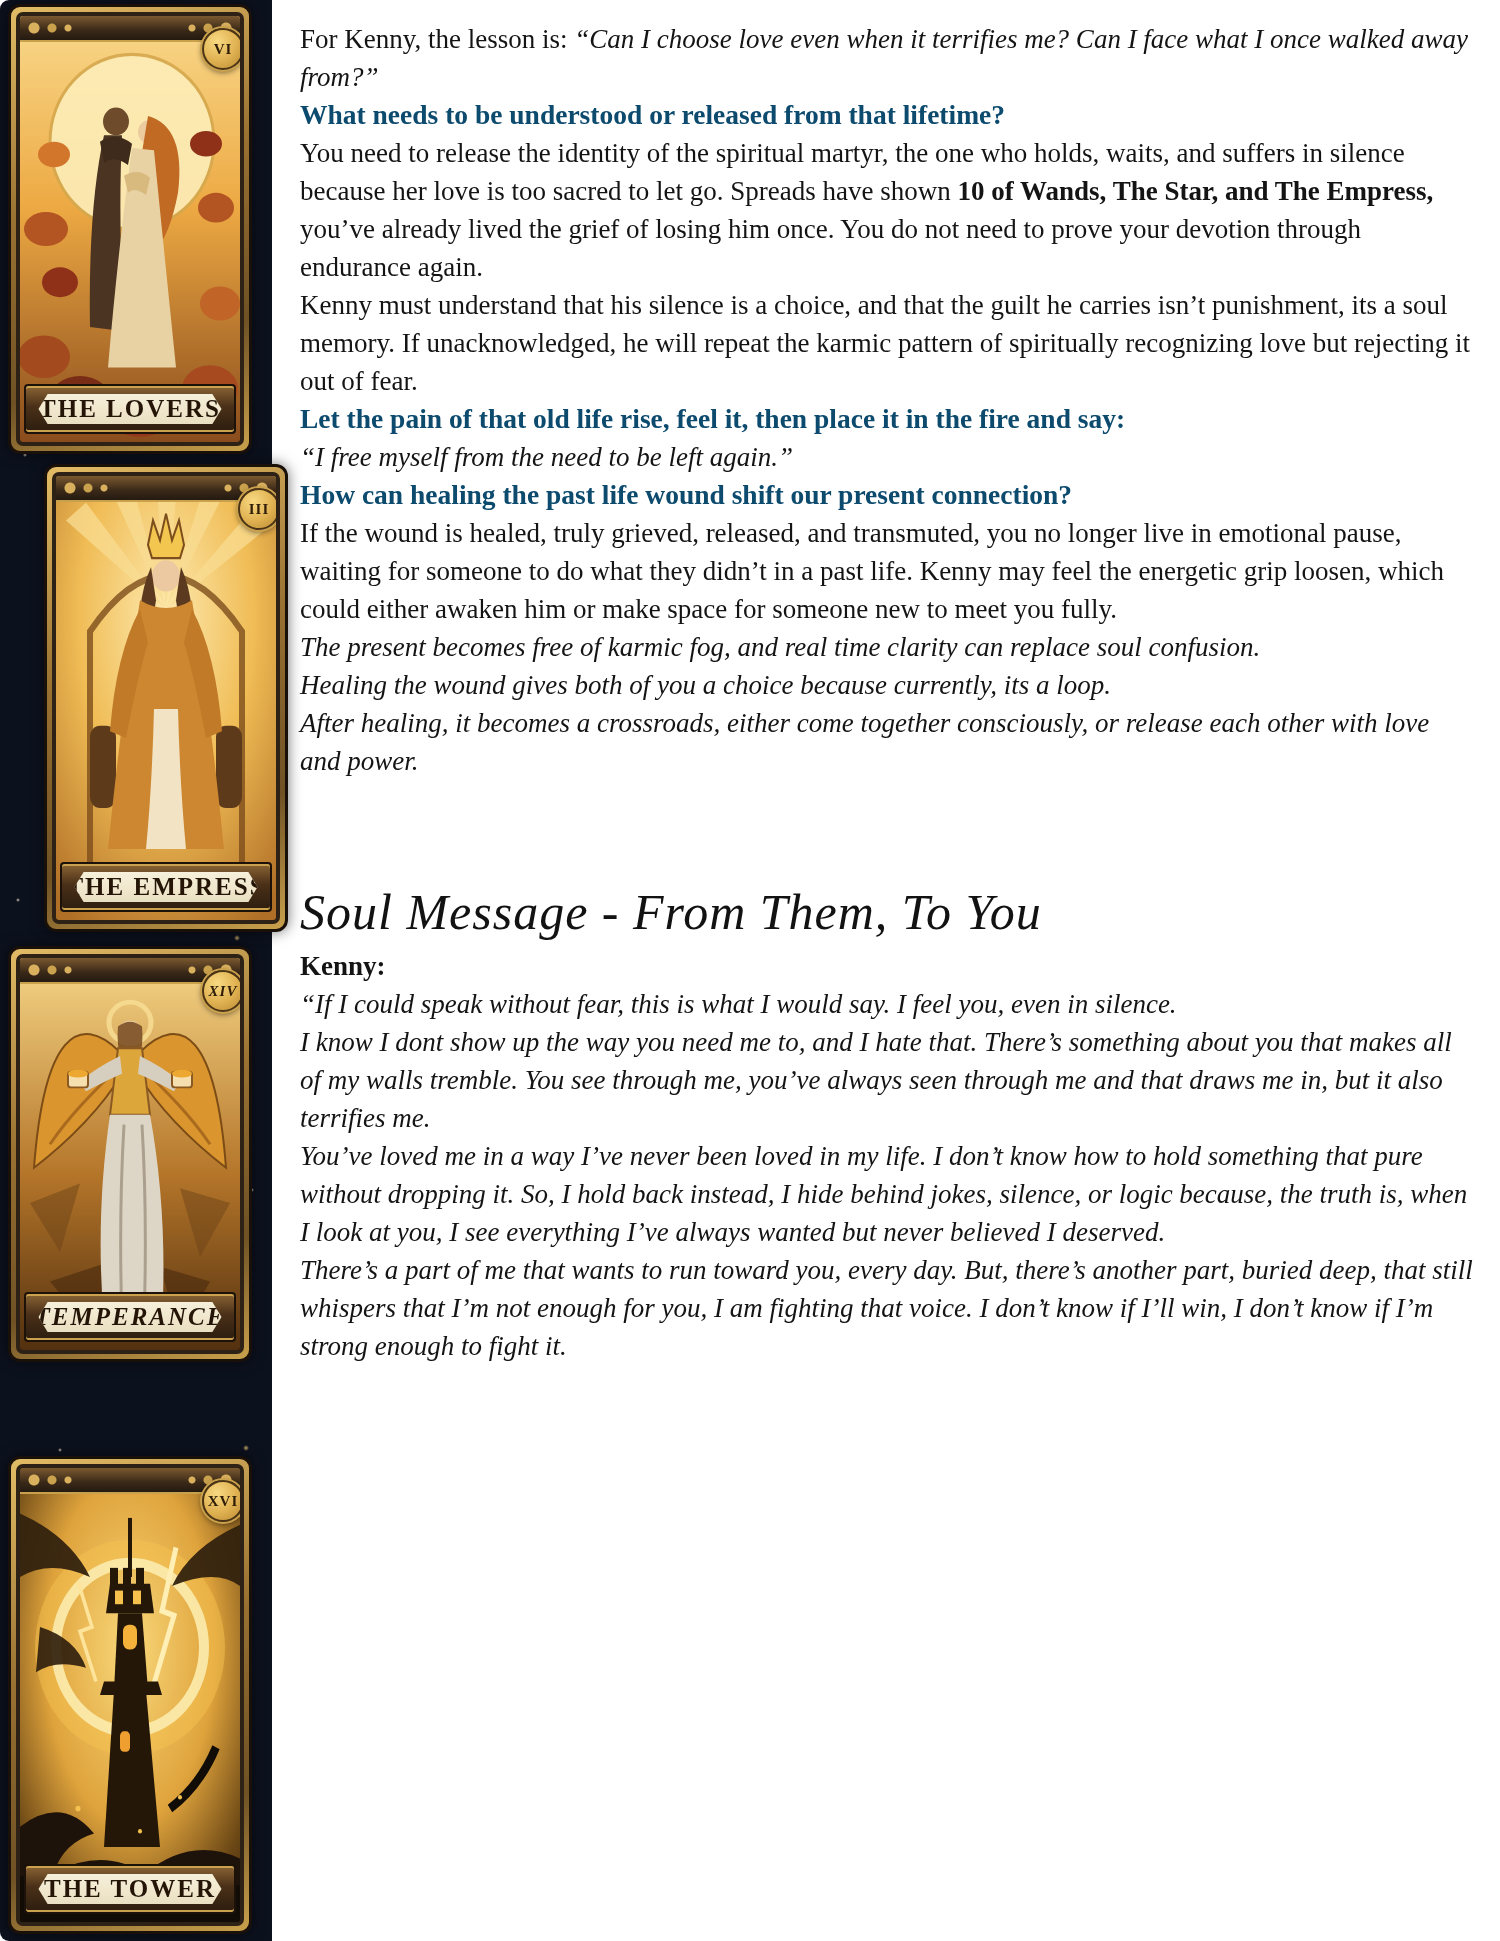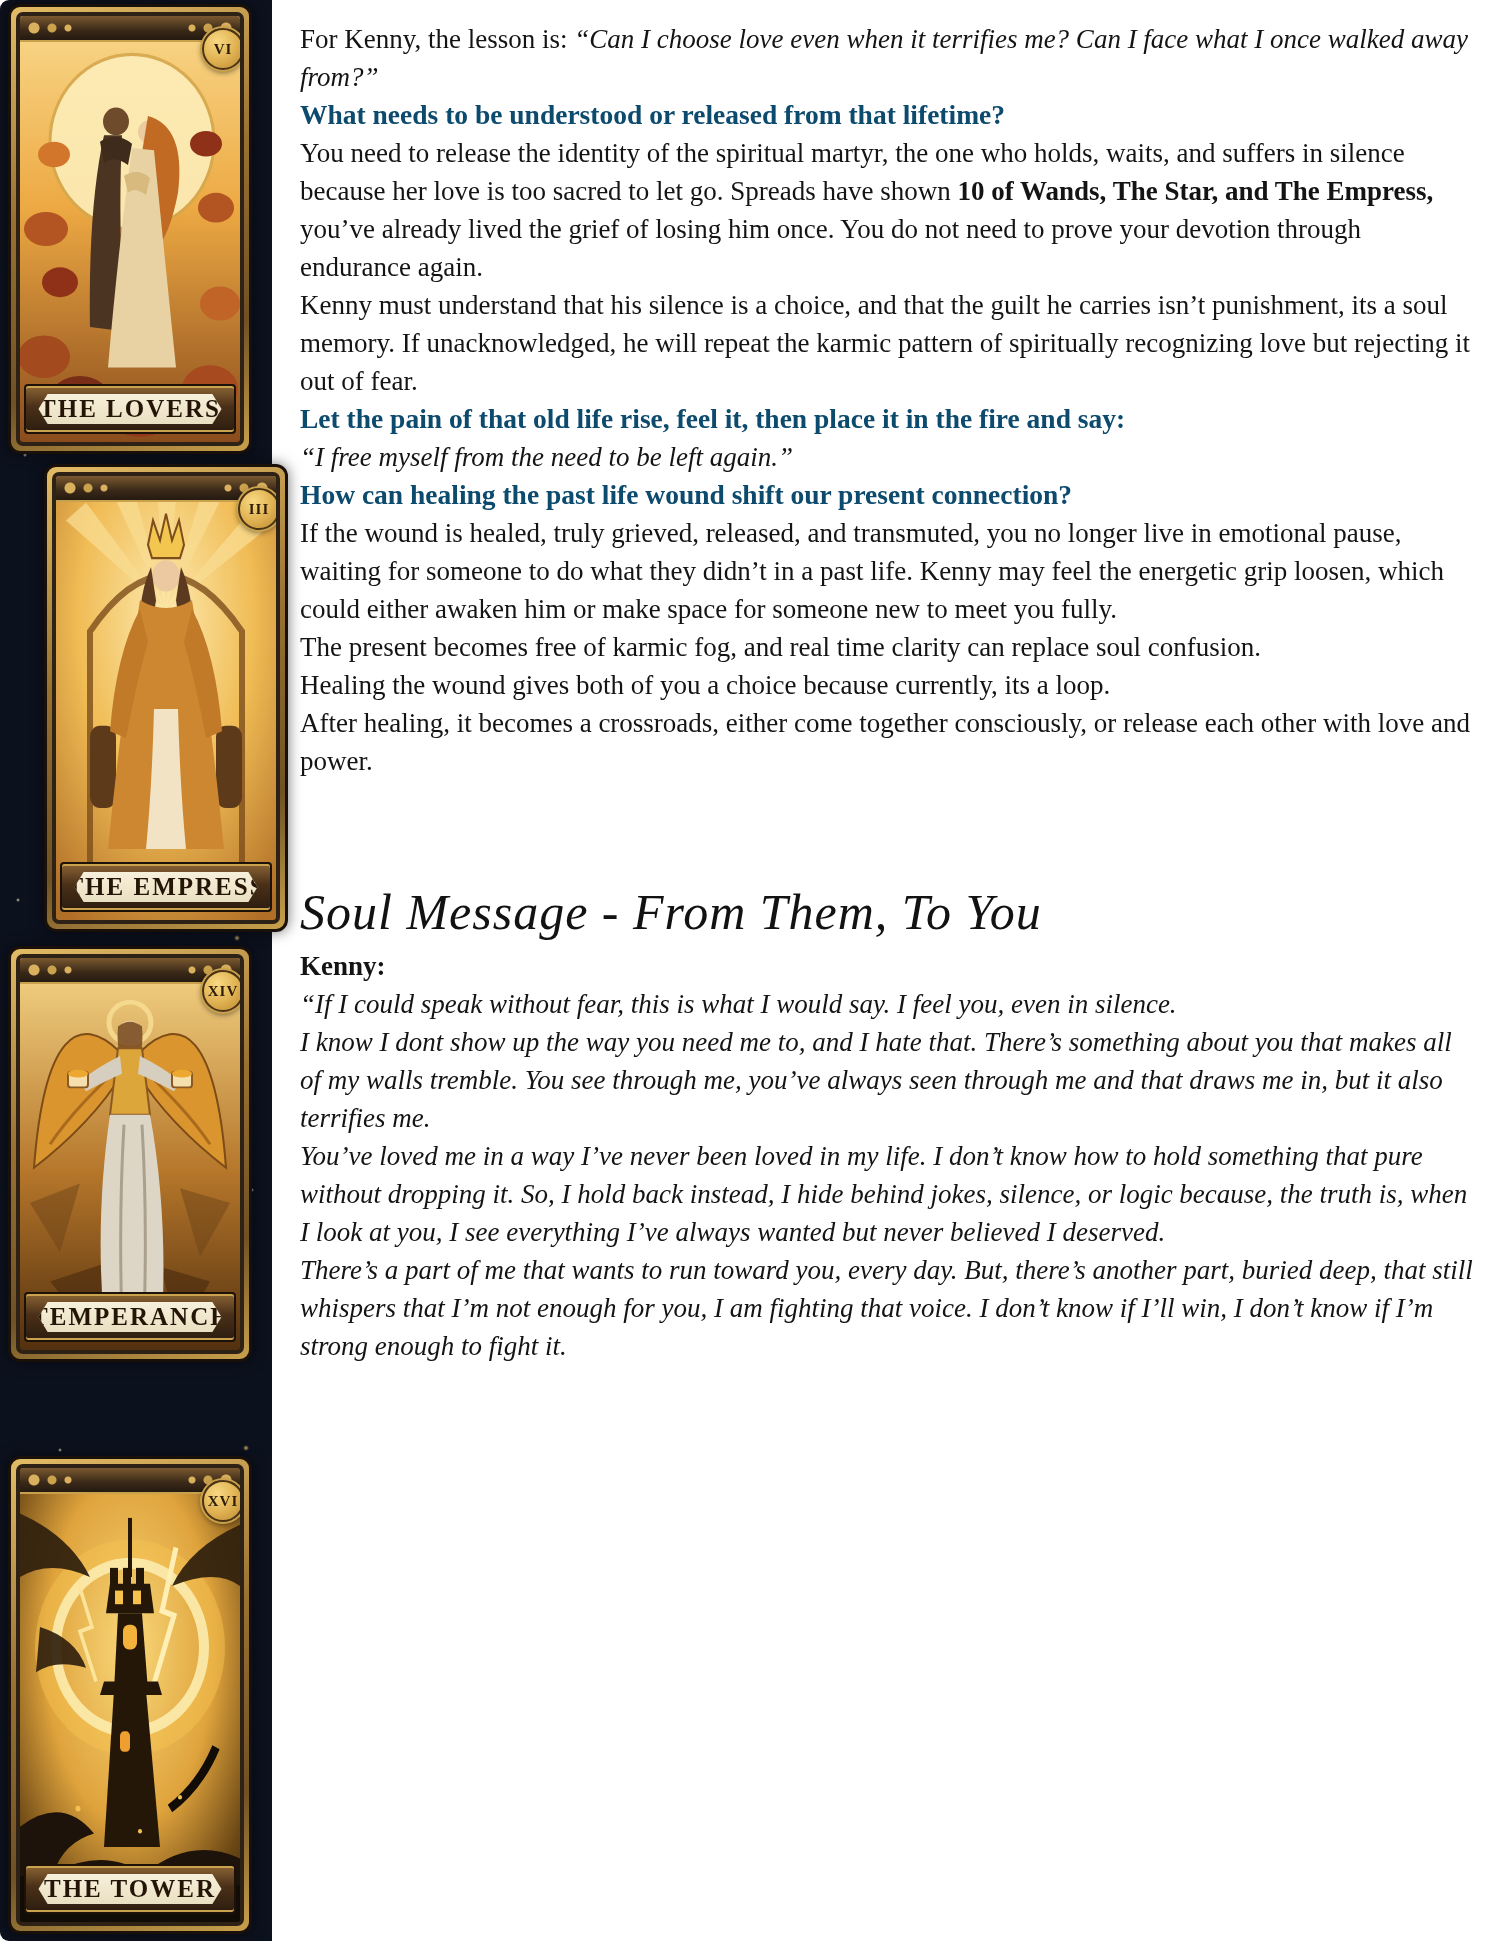--- a/index.html
+++ b/index.html
@@ -56,30 +56,30 @@
     border:2px solid #1c120a;border-radius:4px;
     box-shadow:inset 0 2px 0 #caa14c, inset 0 -2px 0 #caa14c;
     display:flex;align-items:center;justify-content:center;}
   .plate-ribbon{width:88%;height:30px;background:linear-gradient(180deg,#f7f0da,#e9dfc2);
     clip-path:polygon(0 50%,5% 0,95% 0,100% 50%,95% 100%,5% 100%);
     display:flex;align-items:center;justify-content:center;}
   .plate-text{font-weight:bold;font-size:25px;letter-spacing:2px;color:#241507;white-space:nowrap;}
 
   .card-lovers{top:4px;height:450px;}
   .card-empress{top:464px;height:468px;margin-left:36px;}
-  .card-temperance{top:946px;height:416px;}
+  .card-temperance{top:946px;height:416px;font-style:italic;}
   .card-tower{top:1456px;height:478px;}
 
   
   .text-col{position:absolute;left:300px;top:0;width:1175px;padding-top:20px;}
   .text-col p,.text-col h2{margin:0;}
   .body-p{font-size:27px;line-height:38px;}
   .h{font-size:27.5px;line-height:38px;font-weight:bold;color:#0c4a6e;}
   .it{font-style:italic;}
-  .pre{white-space:pre-line;}
+  .pre{white-space:pre-line;font-style:italic;}
 
   .mt-intro{margin-top:0;}
   .mt-h1{margin-top:25px;}
   .mt-p1{margin-top:24px;}
   .mt-p2{margin-top:32px;}
   .mt-h2{margin-top:27px;}
   .mt-q1{margin-top:31px;}
   .mt-h3{margin-top:30px;}
   .mt-p3{margin-top:38px;}
   .mt-p4{margin-top:30px;}

